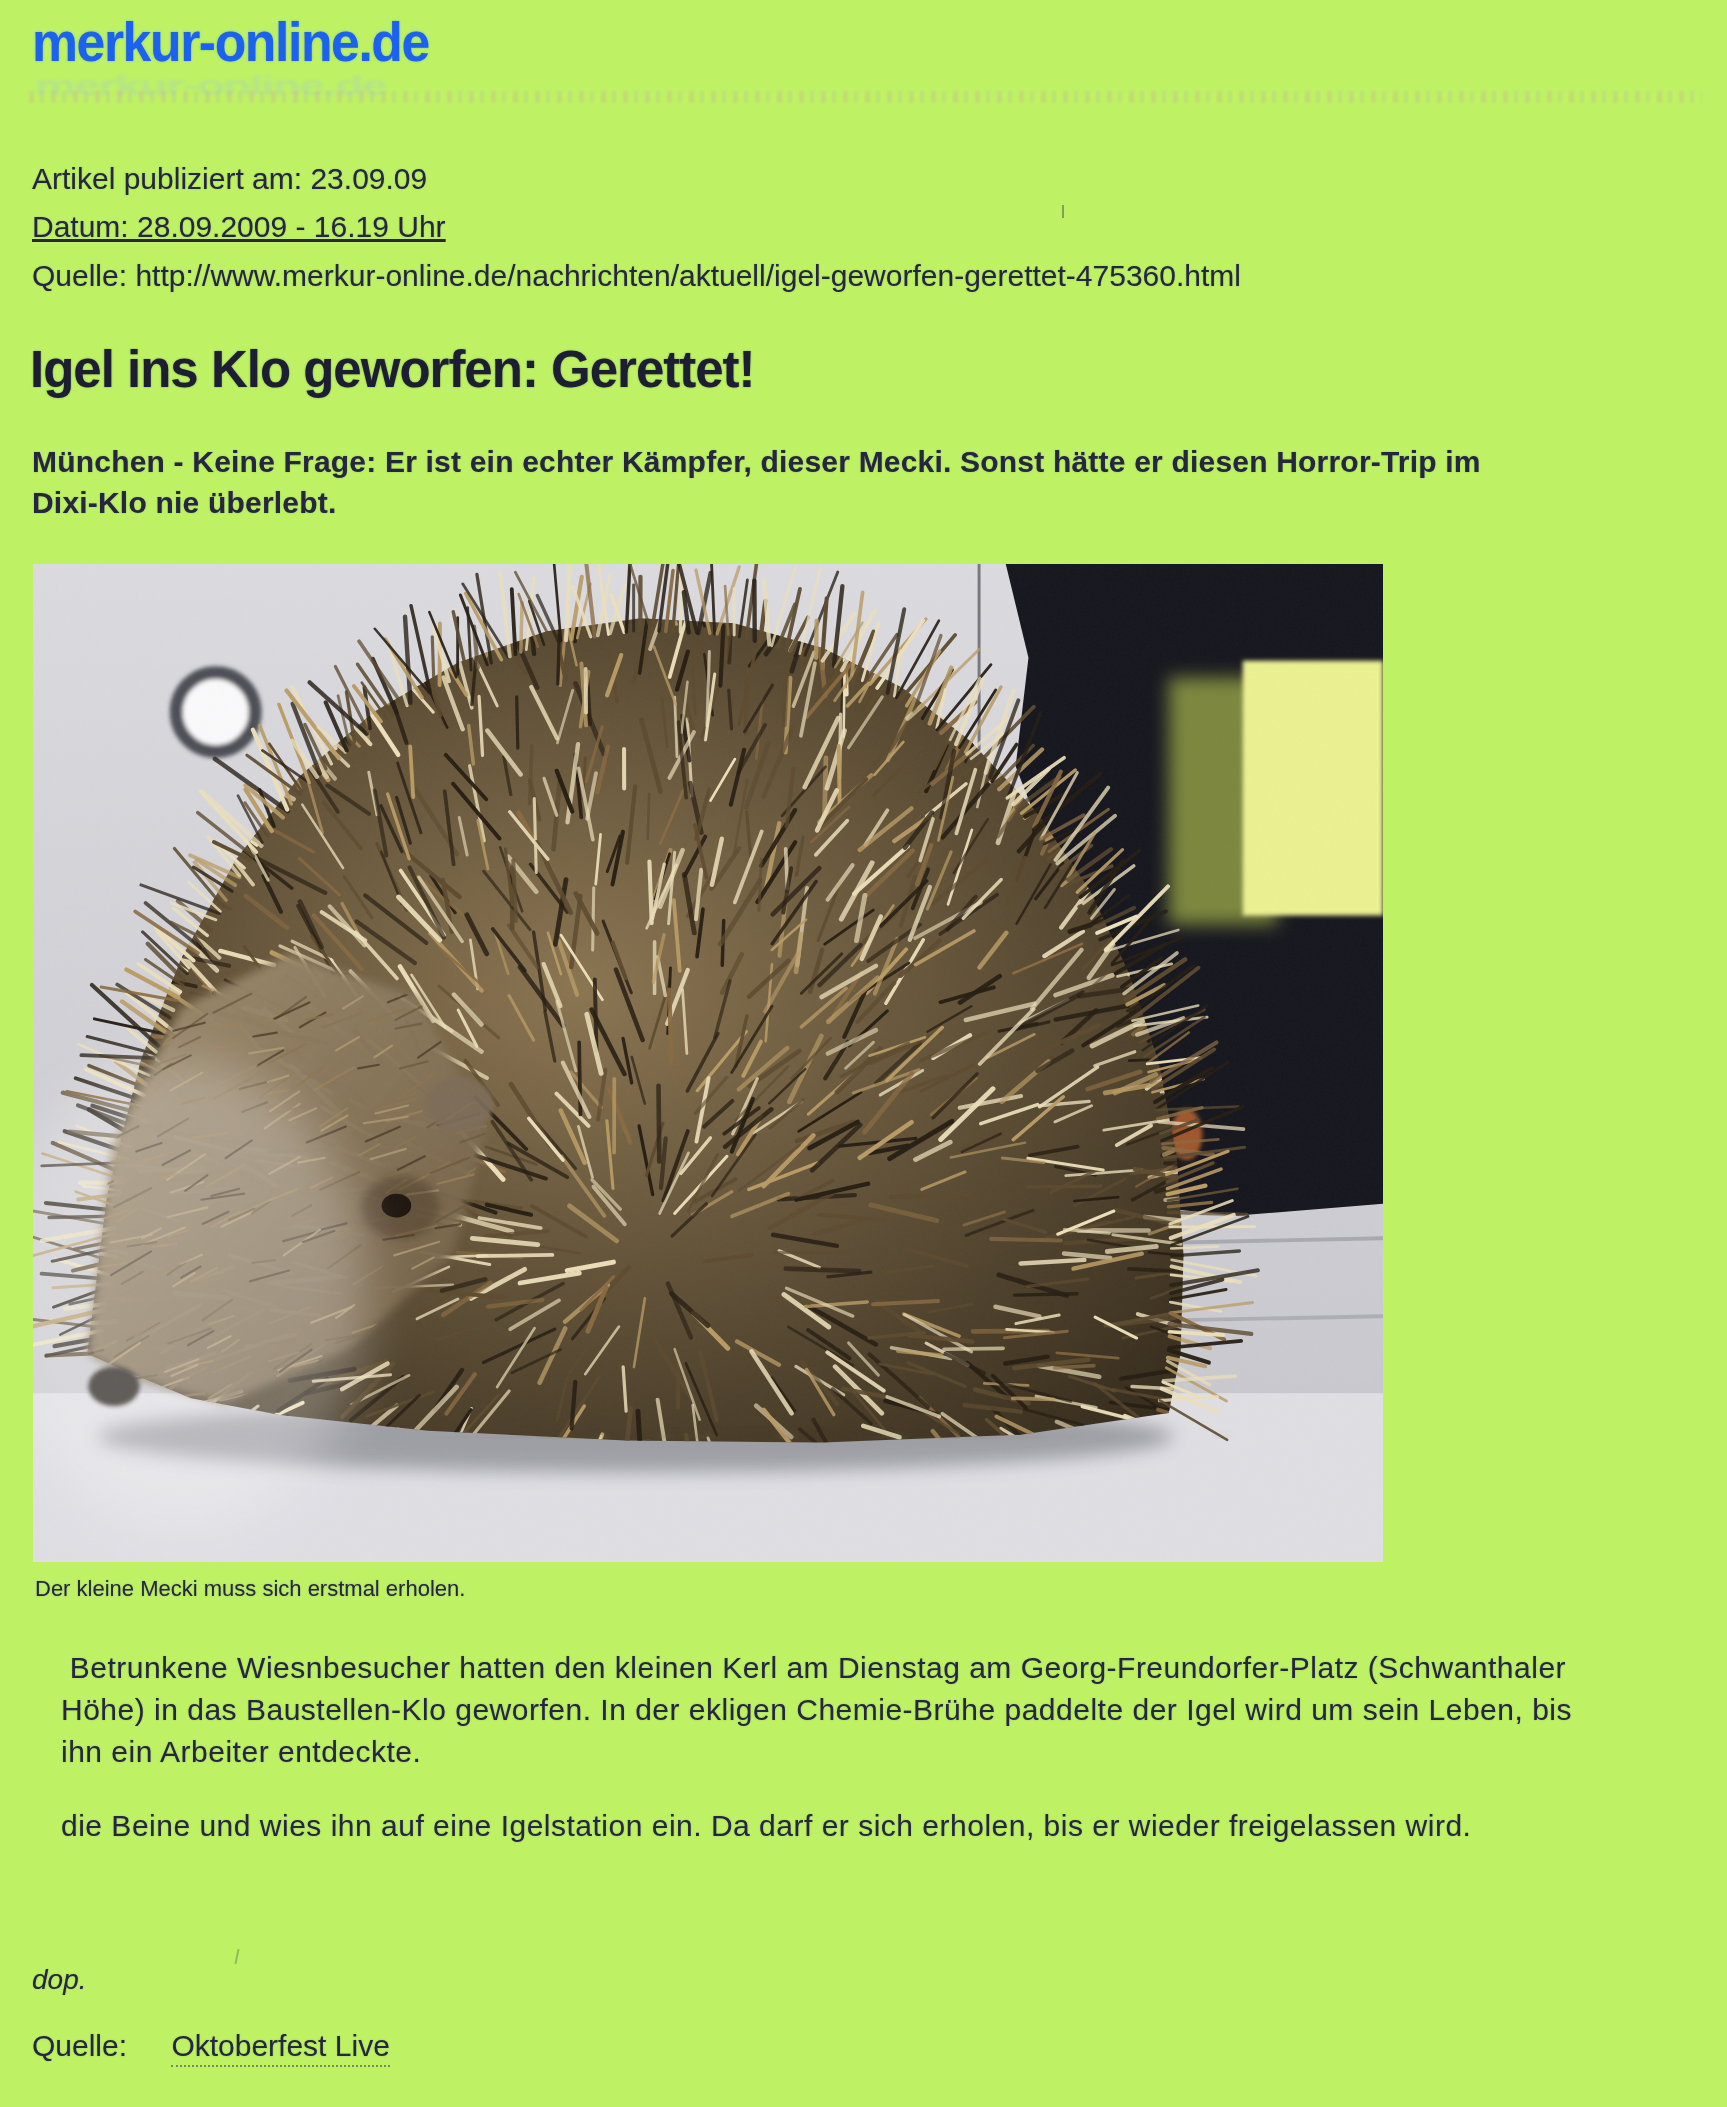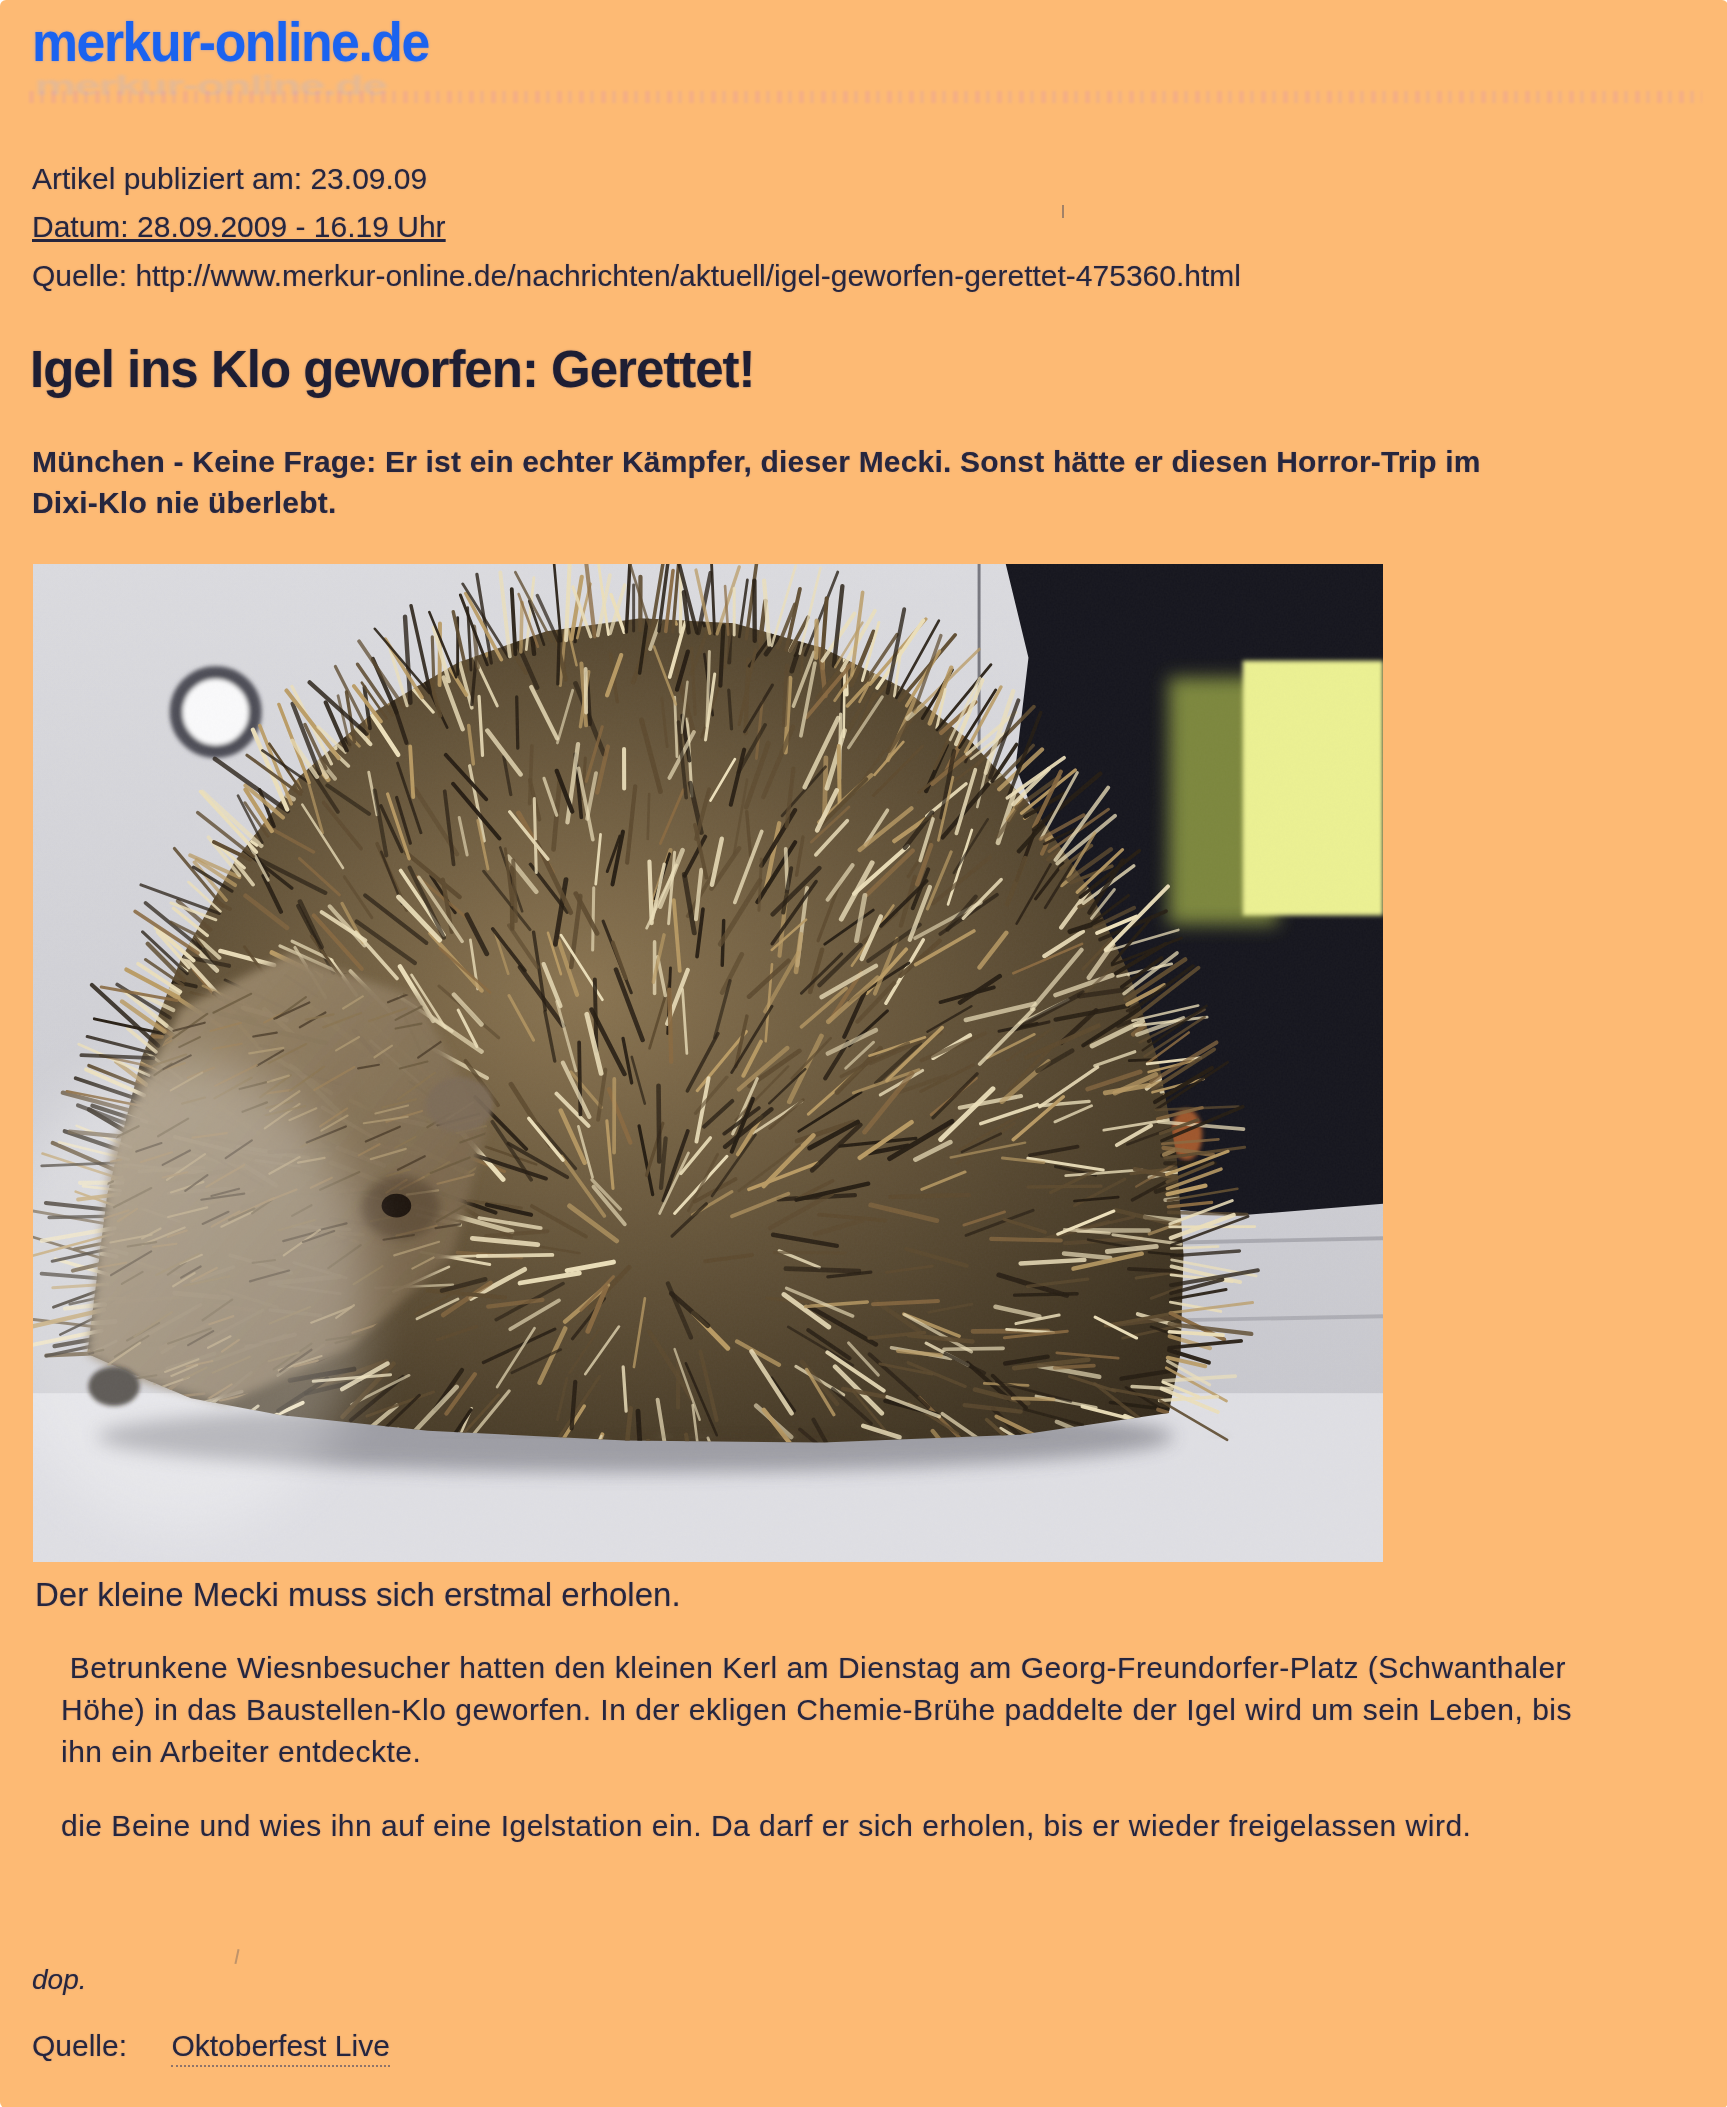--- a/index.html
+++ b/index.html
@@ -1,18 +1,18 @@
 <!DOCTYPE html>
 <html style="--logo-blue: #1b63ef; --ink: #26263e; --headline-ink: #1e1e33;font-size:8px"><head>
 <meta charset="utf-8">
 <style>
   html,body{margin:0;padding:0;background:#ffffff;}
   .page{
-    position:relative;width:1728px;height:2108px;background:#fdba74;overflow:hidden;
-    font-family:"Liberation Sans","DejaVu Sans",sans-serif;color:var(--ink,#26263e);border-radius:6px;
+    position:relative;width:1728px;height:2108px;background:#bef264;overflow:hidden;
+    font-family:"Liberation Sans","DejaVu Sans",sans-serif;color:var(--ink,#26263e);
   }
   .abs{position:absolute;}
   .scan-text{text-shadow:0 0 1.5px rgba(60,60,130,.35);}
   .pre{white-space:pre;}
   #logo{
     left:32px;top:10px;font-size:55px;font-weight:bold;letter-spacing:-1.5px;
     transform:scaleX(.94);transform-origin:left top;color:var(--logo-blue,#1b63ef);
     text-shadow:0 0 2.5px rgba(60,110,255,.45);
   }
   #logo-ghost{
@@ -30,21 +30,21 @@
   #meta-published{top:161px;}
   #meta-date{top:209px;text-decoration:underline;}
   #meta-source{top:258px;}
   #headline{
     left:30px;top:340px;font-size:51px;font-weight:bold;letter-spacing:-1px;
     color:var(--headline-ink,#1e1e33);text-shadow:0 0 2px rgba(40,40,90,.4);
   }
   #lede{left:32px;top:441px;font-size:30px;font-weight:bold;line-height:41px;letter-spacing:0.2px;}
   #photo-frame{left:33px;top:564px;width:1350px;height:998px;background:#cfcfd4;}
   #photo-frame svg{display:block;width:100%;height:100%;}
-  #caption{left:35px;top:1576px;font-size:33px;}
+  #caption{left:35px;top:1576px;font-size:22px;}
   .body-par{left:32px;font-size:30px;line-height:42px;letter-spacing:0.5px;margin-left:29px;}
   #para1{top:1647px;}
   #para2{top:1805px;}
   #byline{left:32px;top:1964px;font-size:28px;font-style:italic;}
   #footer-source{left:32px;top:2029px;font-size:30px;}
   .src-link{border-bottom:2.5px dotted rgba(70,70,100,.6);padding-bottom:3px;margin-left:36px;}
   .italic{font-style:italic;}
   .artifact{position:absolute;background:#4a4a5a;}
   #art1{left:1062px;top:205px;width:1.5px;height:13px;opacity:.5;}
   #art2{left:606px;top:461px;width:2px;height:8px;border-radius:1px;opacity:.6;}

